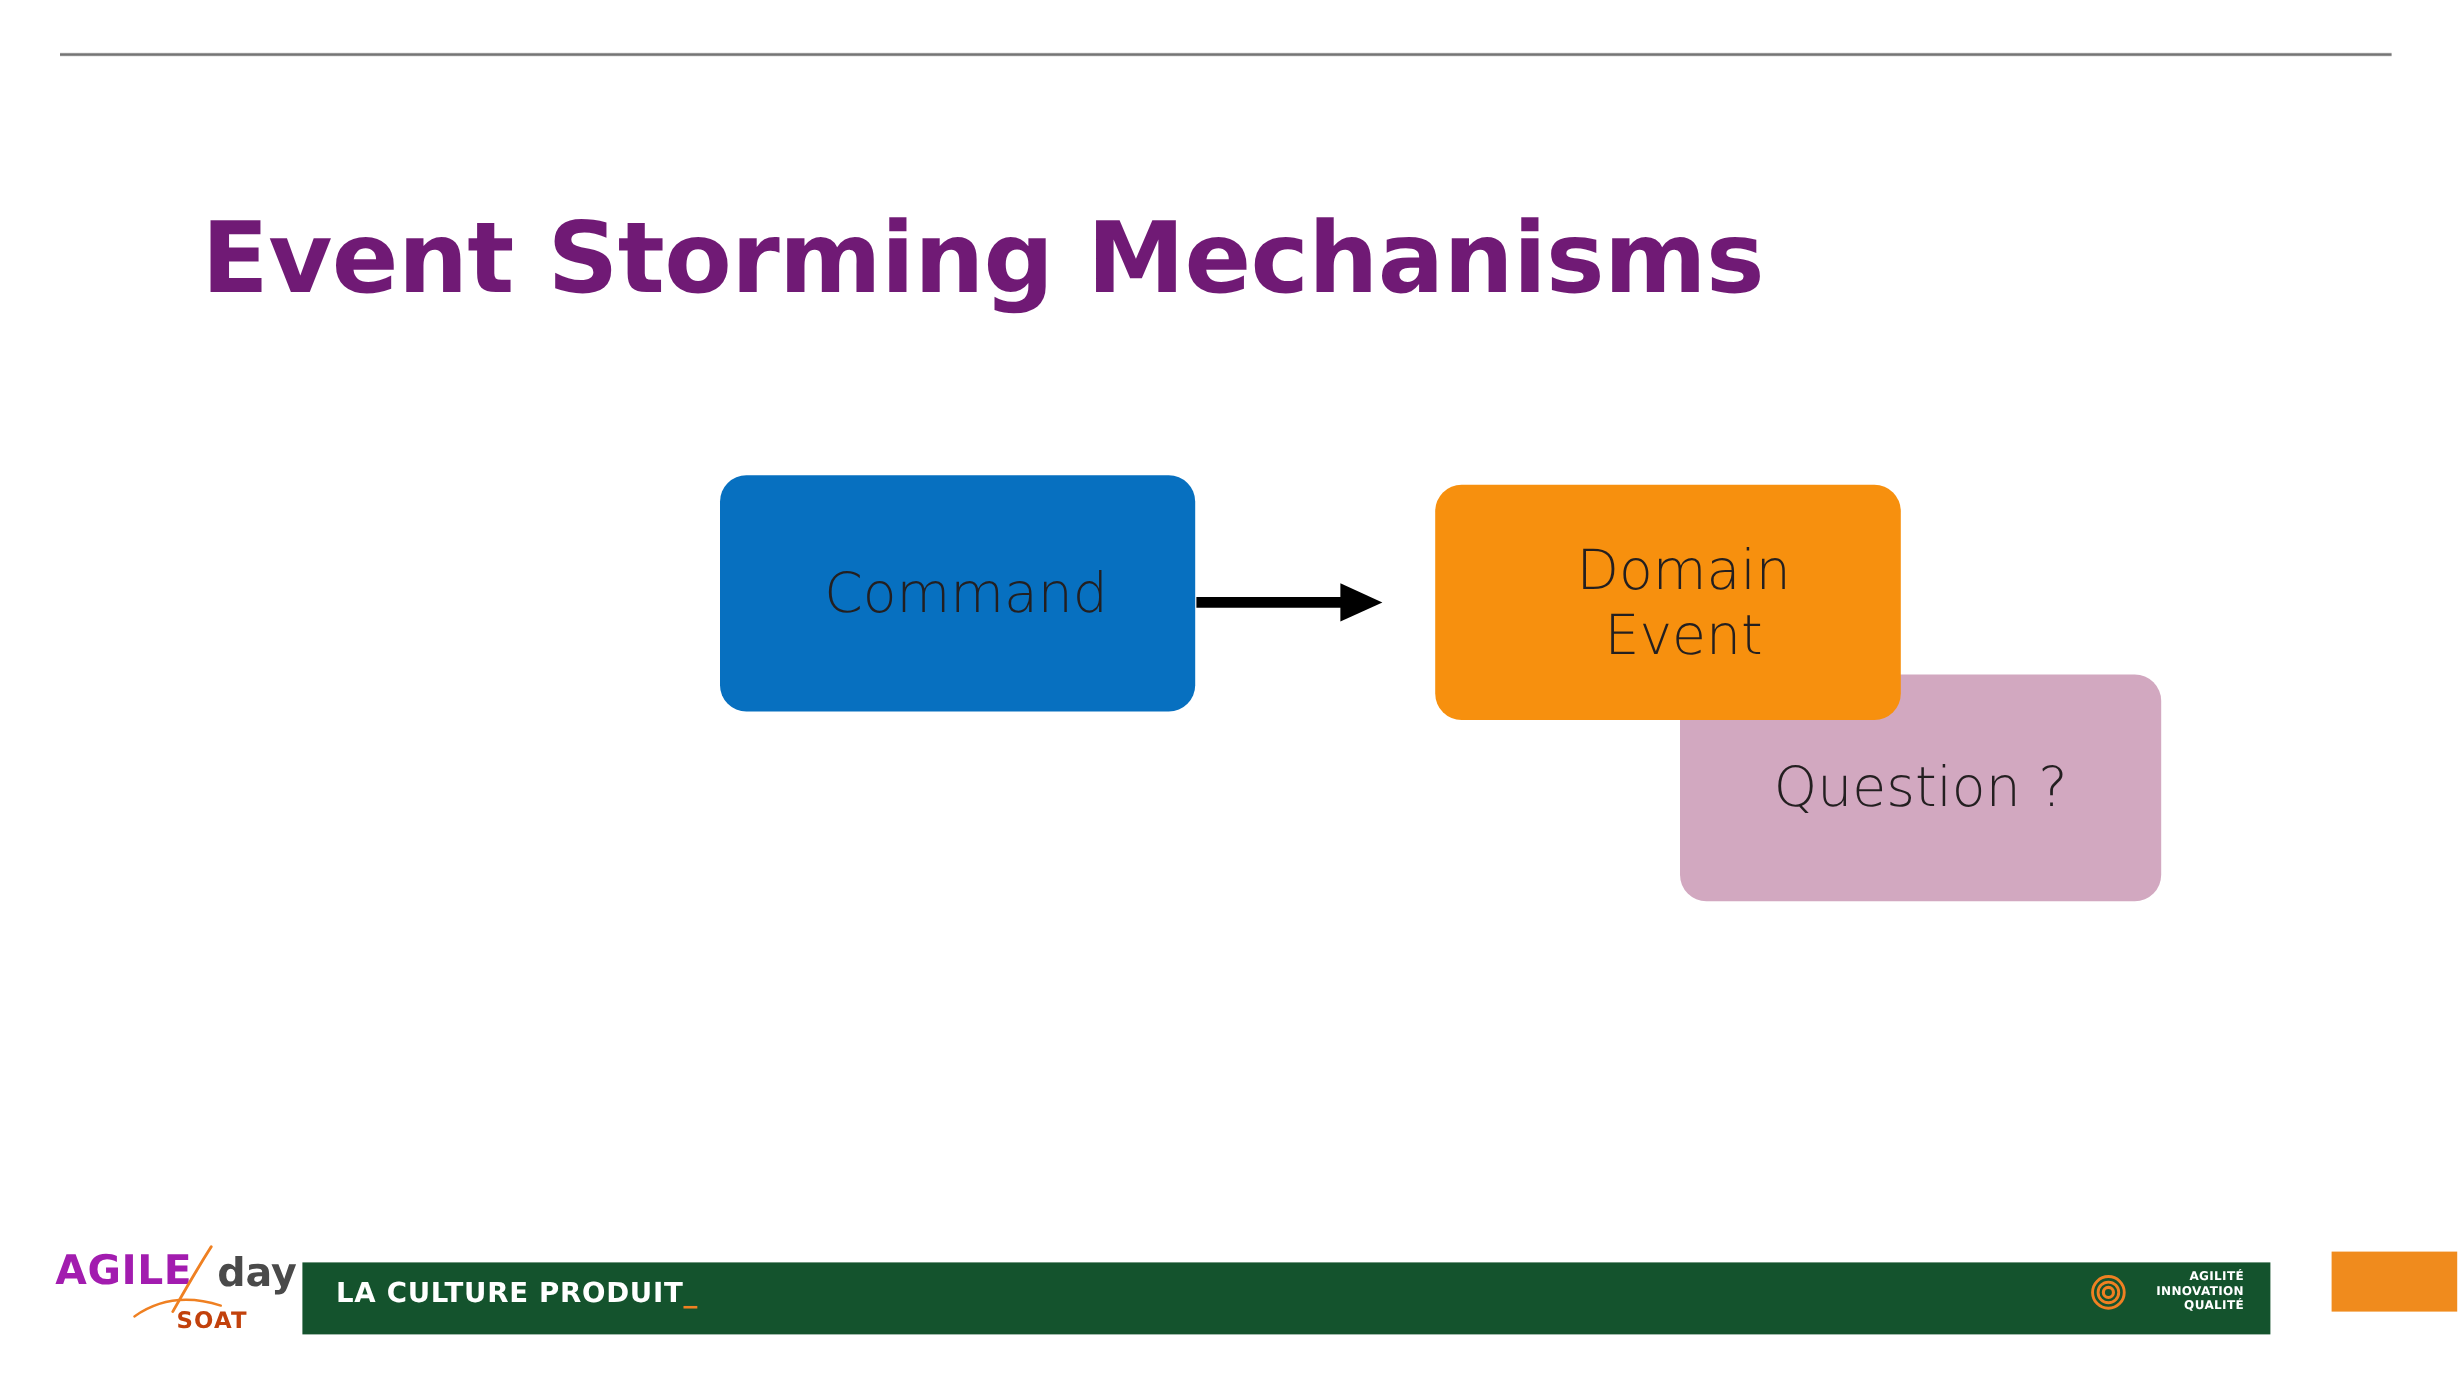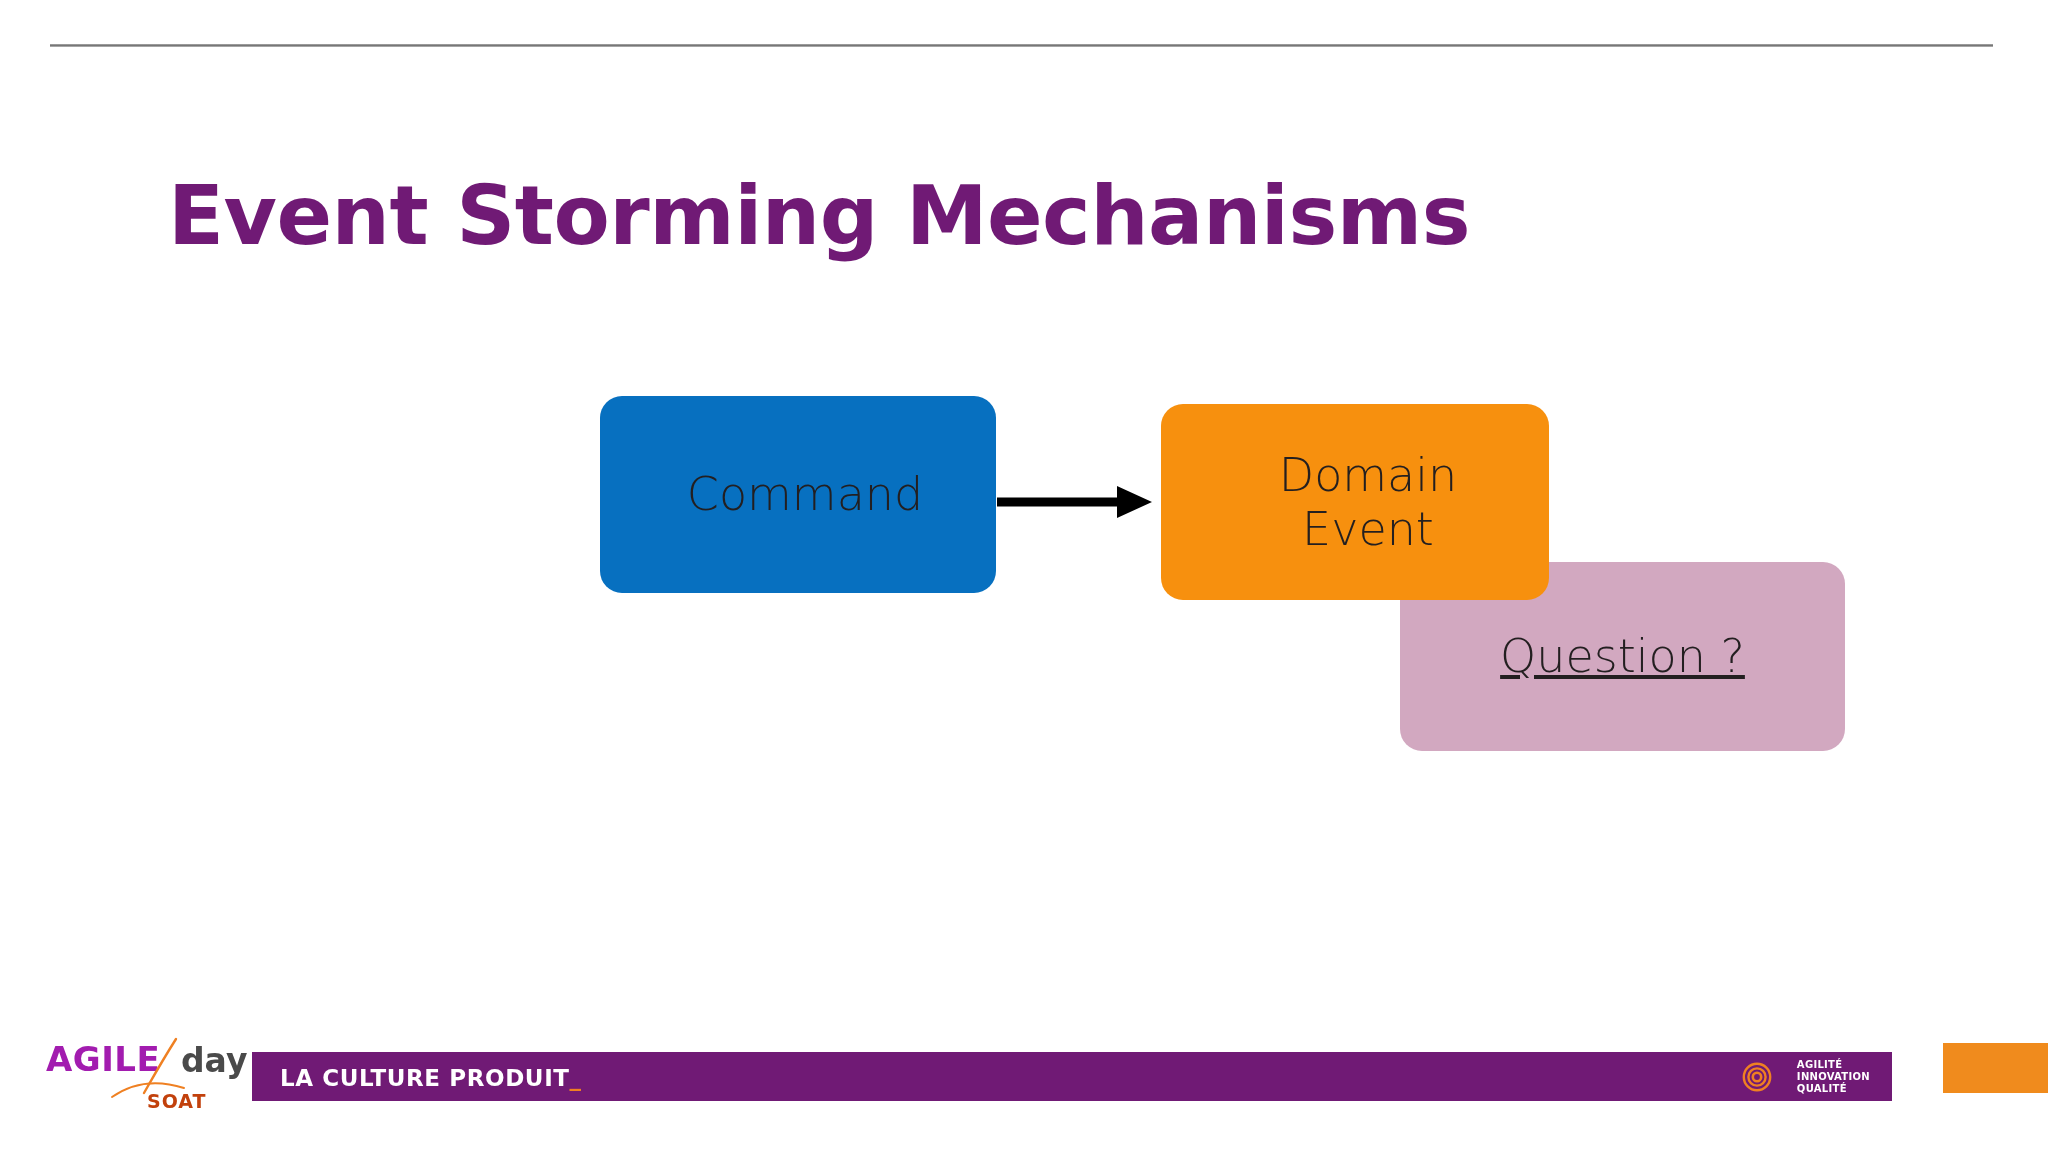--- a/index.html
+++ b/index.html
@@ -72,38 +72,37 @@
   .note-actor {
     left: 418px;
     top: 558px;
     width: 401px;
     height: 191px;
     background: #fbe33c;
     font-size: 46px;
     z-index: 2;
   }
   .note-domain-event {
-    left: 1161px;
+    left: 1196px;
     top: 404px;
     width: 388px;
     height: 196px;
     background: #f7900e;
     font-size: 46px;
     z-index: 3;
     padding-left: 36px;
   }
   .note-question {
     left: 1400px;
     top: 562px;
-    width: 445px;
+    width: 401px;
     height: 189px;
     background: #d2a8c0;
     font-size: 46px;
     z-index: 2;
-    text-decoration: underline;
   }
   .note-label {
     display: block;
     white-space: pre-line;
   }
 
   
   .arrow {
     position: absolute;
     left: 995px;
@@ -160,22 +159,23 @@
     width: 185px;
     height: 78px;
     pointer-events: none;
   }
 
   .footer-bar {
     position: absolute;
     left: 252px;
     top: 1052px;
     width: 1640px;
-    height: 49px;
-    background: #701a75;
+    height: 60px;
+    background: #14532d;
+    text-align: right;
   }
   .footer-bar-text {
     position: absolute;
     left: 28px;
     top: 13px;
     font-family: "DejaVu Sans", sans-serif;
     font-size: 23px;
     font-weight: bold;
     letter-spacing: 0.6px;
     color: #ffffff;

